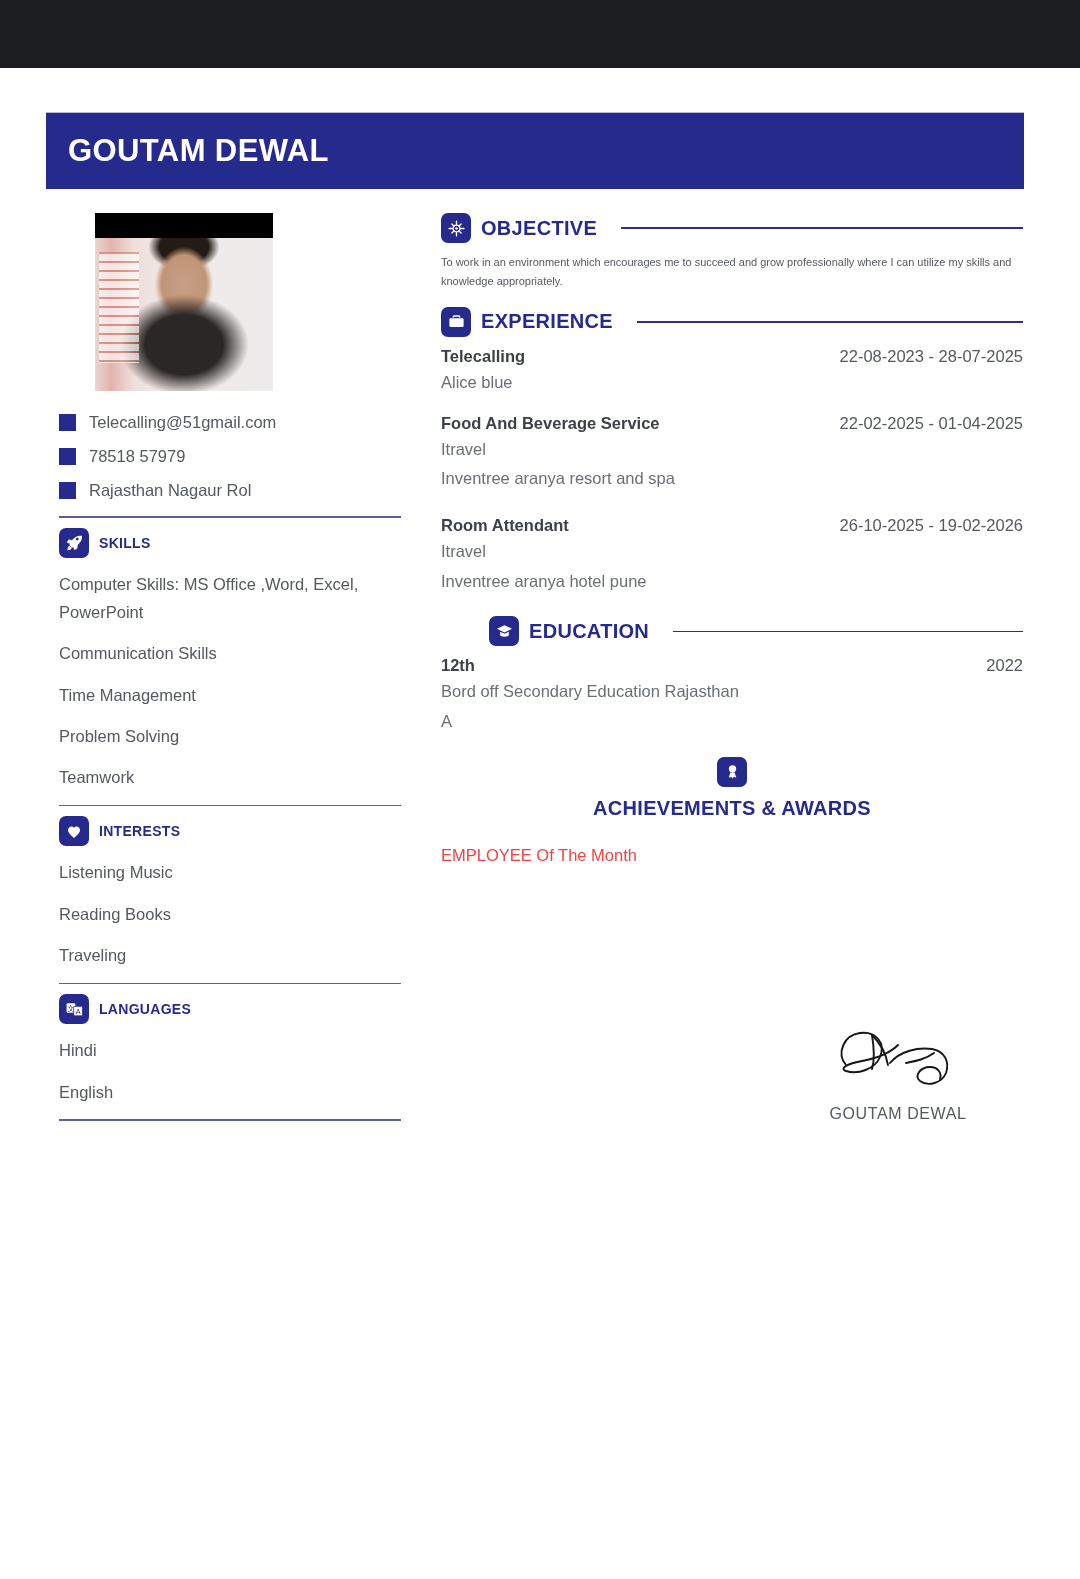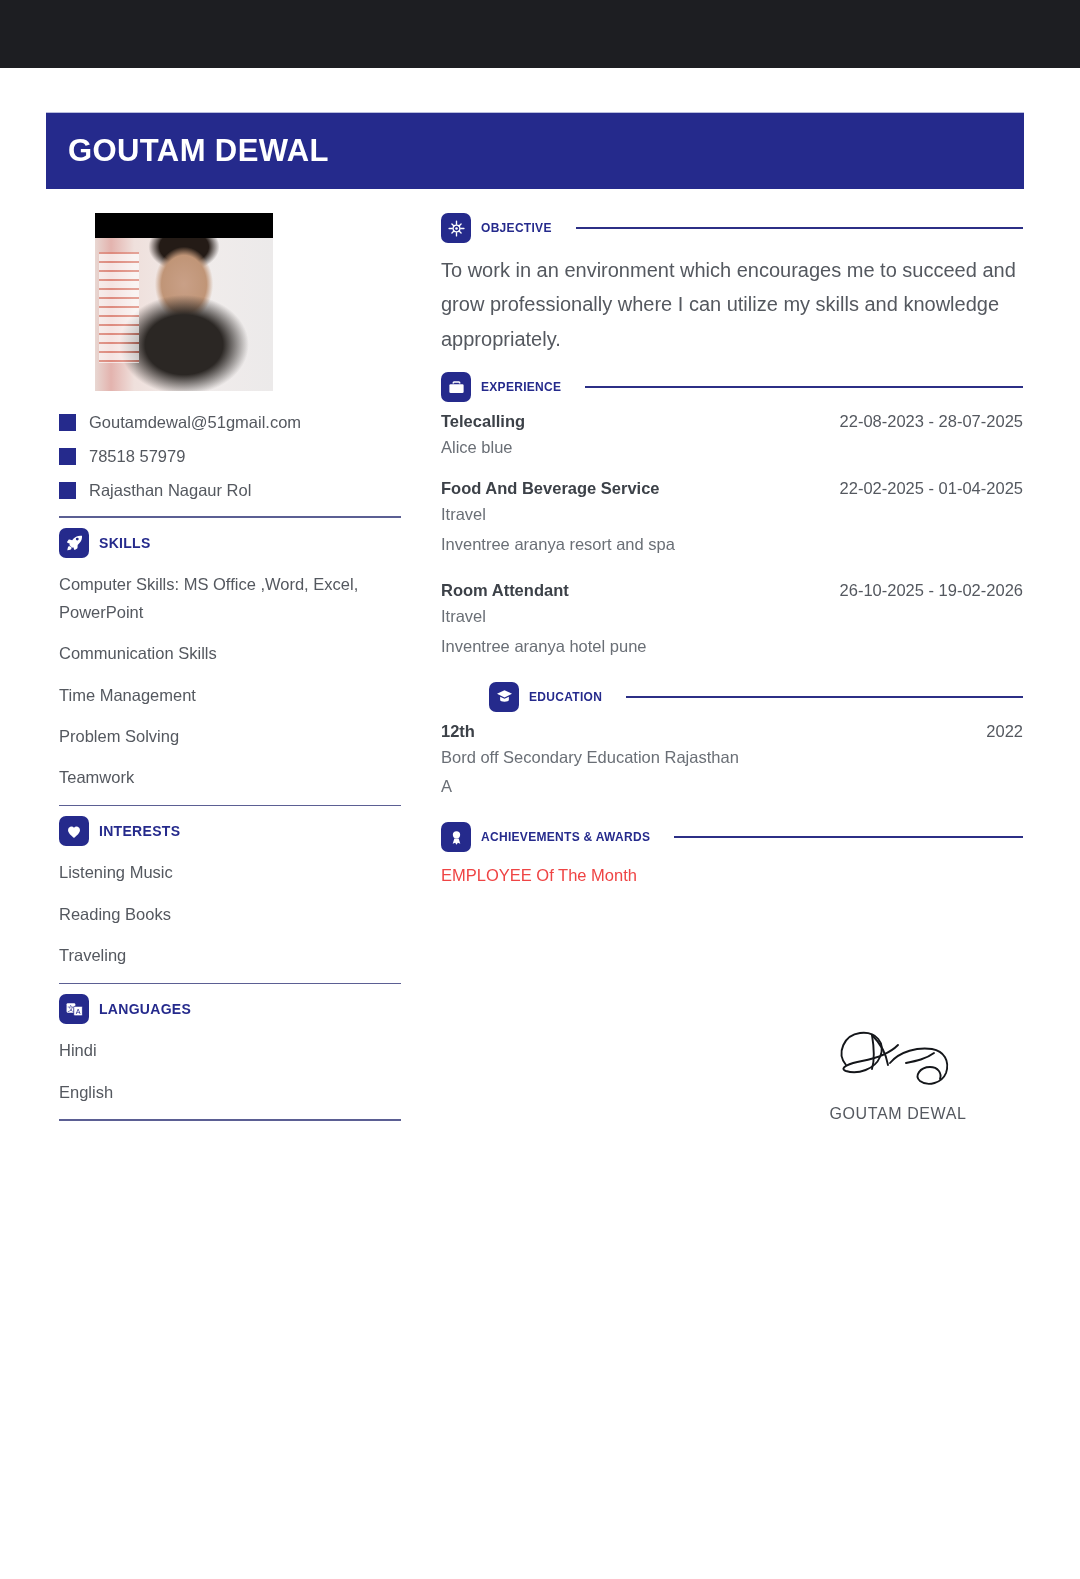--- a/index.html
+++ b/index.html
@@ -164,35 +164,35 @@
   }
 
   
   .rsec-head {
     display: flex;
     align-items: center;
     gap: 10px;
     margin-bottom: 10px;
   }
   .rsec-title {
-    font-size: 12px;
+    font-size: 20px;
     font-weight: bold;
     color: #252a8c;
     letter-spacing: 0.3px;
     white-space: nowrap;
   }
   .rsec-rule {
     flex: 1 1 auto;
     height: 1.8px;
     background: #2c2f86;
     margin-left: 14px;
   }
 
   .objective-text {
-    font-size: 20px;
+    font-size: 11px;
     color: #54585f;
     line-height: 1.72;
     margin-bottom: 16px;
   }
 
   .entry { margin-bottom: 18px; }
   .entry-top {
     display: flex;
     justify-content: space-between;
     align-items: flex-end;
@@ -252,21 +252,21 @@
 
       <div class="photo-wrap">
         <div class="photo-bg"></div>
         <div class="photo-cal"></div>
         <div class="redaction"></div>
       </div>
 
       <div class="contact-list">
         <div class="contact-row">
           <span class="contact-bullet"></span>
-          <span class="contact-text">Goutamdewal@51gmail.com</span>
+          <span class="contact-text">Telecalling@51gmail.com</span>
         </div>
         <div class="contact-row">
           <span class="contact-bullet"></span>
           <span class="contact-text">78518 57979</span>
         </div>
         <div class="contact-row">
           <span class="contact-bullet"></span>
           <span class="contact-text">Rajasthan Nagaur Rol</span>
         </div>
       </div>
@@ -387,21 +387,21 @@
 
       <div class="entry">
         <div class="entry-top">
           <span class="entry-title">12th</span>
           <span class="entry-date">2022</span>
         </div>
         <div class="entry-sub">Bord off Secondary Education Rajasthan</div>
         <div class="entry-sub">A</div>
       </div>
 
-      <div class="rsec-head" style="margin-top:22px;">
+      <div class="rsec-head" style="margin-top:22px;flex-direction:column;">
         <span class="sec-icon">
           <svg width="19" height="19" viewBox="0 0 24 24" fill="#ffffff">
             <circle cx="12" cy="8.6" r="4.6"></circle>
             <path d="M9.3 13.2L7.2 20l3.1-1.5L12 21l1.7-2.5 3.1 1.5-2.1-6.8z"></path>
           </svg>
         </span>
         <span class="rsec-title">ACHIEVEMENTS &amp; AWARDS</span>
         <span class="rsec-rule"></span>
       </div>
       <div class="plain-text">EMPLOYEE Of The Month</div>

